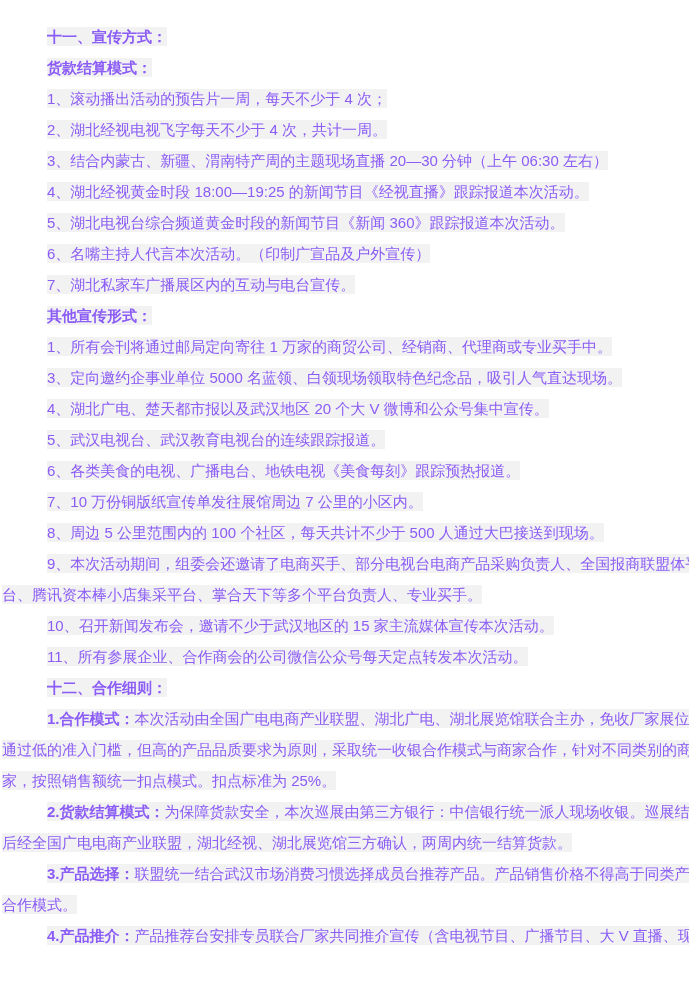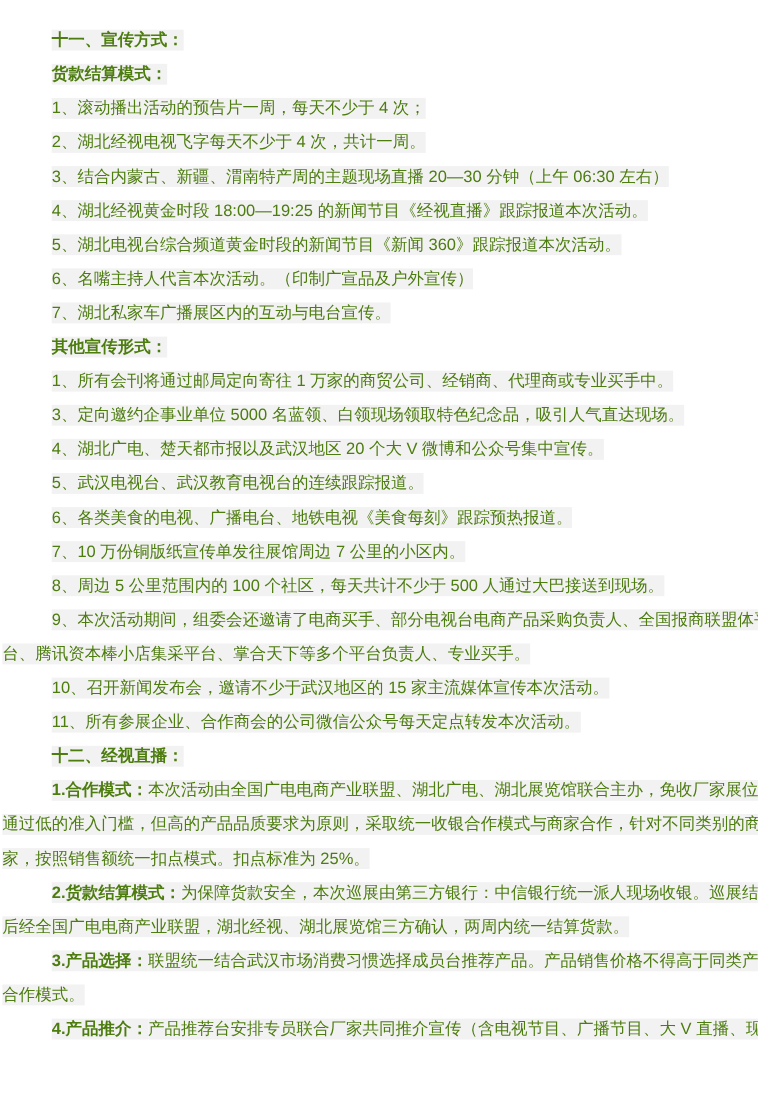--- a/index.html
+++ b/index.html
@@ -11,21 +11,21 @@
     position: relative;
     width: 691px;
     height: 1003px;
     box-sizing: border-box;
     padding: 21px 2px 0 2px;
     background: #ffffff;
     overflow: hidden;
     font-family: "Liberation Sans", serif;
     font-size: 15px;
     line-height: 31px;
-    color: #4d7c0f;
+    color: #8b5cf6;
   }
   .line {
     height: 31px;
     white-space: nowrap;
     overflow: hidden;
     text-align: left;
   }
   .ind {
     text-indent: 45px;
   }
@@ -55,21 +55,21 @@
   <div class="line ind"><span class="b"></span><span class="t">3、定向邀约企事业单位 5000 名蓝领、白领现场领取特色纪念品，吸引人气直达现场。</span></div>
   <div class="line ind"><span class="b"></span><span class="t">4、湖北广电、楚天都市报以及武汉地区 20 个大 V 微博和公众号集中宣传。</span></div>
   <div class="line ind"><span class="b"></span><span class="t">5、武汉电视台、武汉教育电视台的连续跟踪报道。</span></div>
   <div class="line ind"><span class="b"></span><span class="t">6、各类美食的电视、广播电台、地铁电视《美食每刻》跟踪预热报道。</span></div>
   <div class="line ind"><span class="b"></span><span class="t">7、10 万份铜版纸宣传单发往展馆周边 7 公里的小区内。</span></div>
   <div class="line ind"><span class="b"></span><span class="t">8、周边 5 公里范围内的 100 个社区，每天共计不少于 500 人通过大巴接送到现场。</span></div>
   <div class="line ind"><span class="b"></span><span class="t">9、本次活动期间，组委会还邀请了电商买手、部分电视台电商产品采购负责人、全国报商联盟体平</span></div>
   <div class="line"><span class="b"></span><span class="t">台、腾讯资本棒小店集采平台、掌合天下等多个平台负责人、专业买手。</span></div>
   <div class="line ind"><span class="b"></span><span class="t">10、召开新闻发布会，邀请不少于武汉地区的 15 家主流媒体宣传本次活动。</span></div>
   <div class="line ind"><span class="b"></span><span class="t">11、所有参展企业、合作商会的公司微信公众号每天定点转发本次活动。</span></div>
-  <div class="line ind"><span class="b">十二、经视直播：</span><span class="t"></span></div>
+  <div class="line ind"><span class="b">十二、合作细则：</span><span class="t"></span></div>
   <div class="line ind"><span class="b">1.合作模式：</span><span class="t">本次活动由全国广电电商产业联盟、湖北广电、湖北展览馆联合主办，免收厂家展位费，</span></div>
   <div class="line"><span class="b"></span><span class="t">通过低的准入门槛，但高的产品品质要求为原则，采取统一收银合作模式与商家合作，针对不同类别的商</span></div>
   <div class="line"><span class="b"></span><span class="t">家，按照销售额统一扣点模式。扣点标准为 25%。</span></div>
   <div class="line ind"><span class="b">2.货款结算模式：</span><span class="t">为保障货款安全，本次巡展由第三方银行：中信银行统一派人现场收银。巡展结束</span></div>
   <div class="line"><span class="b"></span><span class="t">后经全国广电电商产业联盟，湖北经视、湖北展览馆三方确认，两周内统一结算货款。</span></div>
   <div class="line ind"><span class="b">3.产品选择：</span><span class="t">联盟统一结合武汉市场消费习惯选择成员台推荐产品。产品销售价格不得高于同类产品</span></div>
   <div class="line"><span class="b"></span><span class="t">合作模式。</span></div>
   <div class="line ind"><span class="b">4.产品推介：</span><span class="t">产品推荐台安排专员联合厂家共同推介宣传（含电视节目、广播节目、大 V 直播、现场</span></div>
 </div>
 

